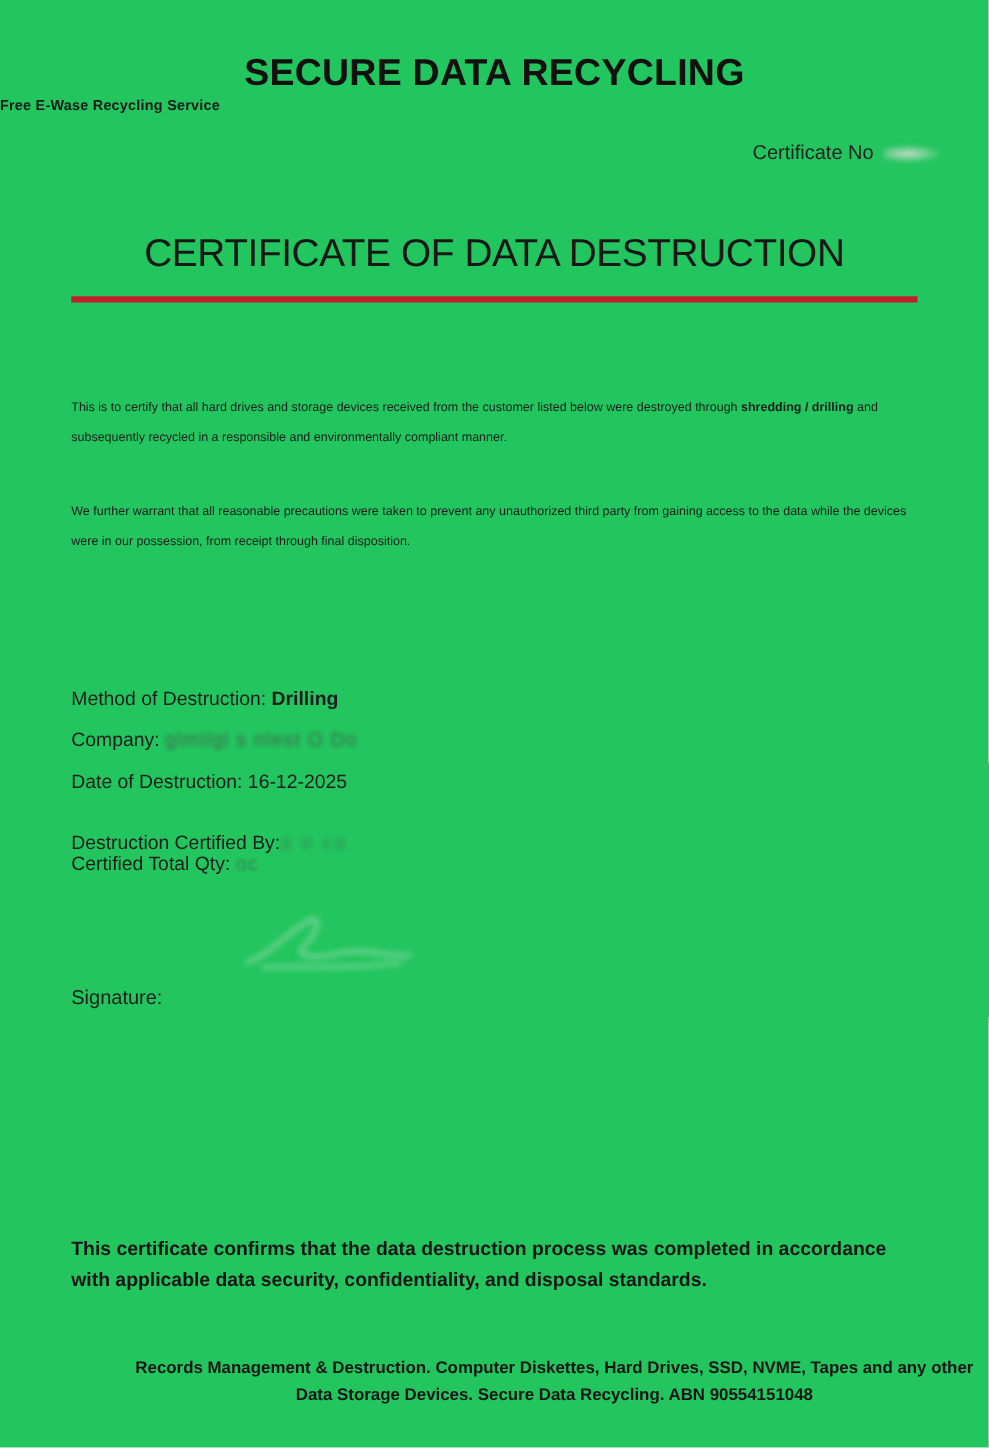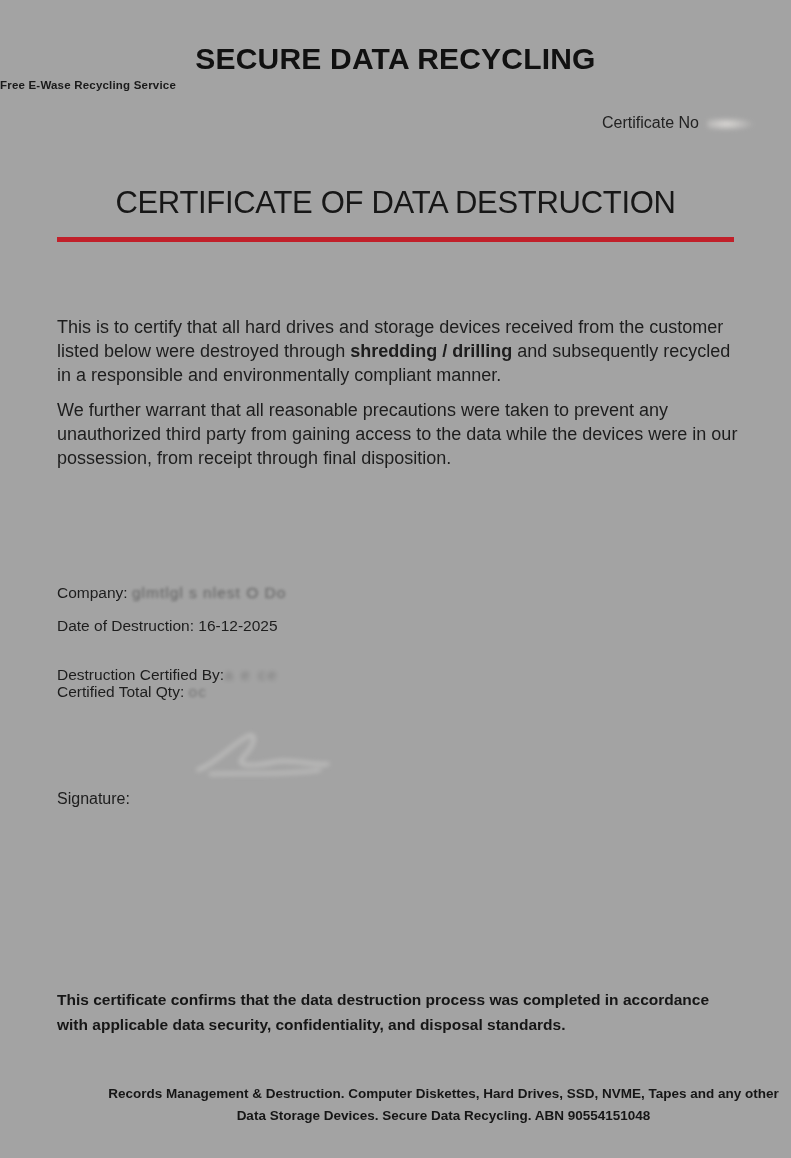--- a/index.html
+++ b/index.html
@@ -6,21 +6,21 @@
   html, body { background: #ffffff; }
   body {
     font-family: "Liberation Sans", "DejaVu Sans", sans-serif;
     color: #1c1c1c;
     -webkit-font-smoothing: antialiased;
   }
   .page {
     position: relative;
     width: 791px;
     height: 1158px;
-    background: #a3a3a3;
+    background: #22c55e;
     overflow: hidden;
   }
 
   
   .brand-title {
     position: absolute;
     top: 42px; left: 0; right: 0;
     text-align: center;
     font-size: 30px;
     font-weight: bold;
@@ -67,21 +67,21 @@
     top: 237px; left: 57px;
     width: 677px; height: 4.5px;
     border: none;
   }
 
   
   .paragraph {
     position: absolute;
     left: 57px;
     width: 682px;
-    font-size: 18px;
+    font-size: 10px;
     line-height: 24px;
     color: #1d1d1d;
   }
   .p1 { top: 315px; }
   .p2 { top: 398px; }
   .paragraph b { font-weight: bold; }
 
   
   .detail-line {
     position: absolute;
@@ -164,20 +164,23 @@
     <span>Certificate No</span><span class="cert-no-smudge"></span>
   </div>
 
   <div class="doc-title">CERTIFICATE OF DATA DESTRUCTION</div>
   <hr class="red-rule" style="background: rgb(193, 32, 42);">
 
   <p class="paragraph p1"><span>This is to certify that all hard drives and storage devices received from the customer listed below were destroyed through </span><b>shredding / drilling</b><span> and subsequently recycled in a responsible and environmentally compliant manner.</span></p>
 
   <p class="paragraph p2">We further warrant that all reasonable precautions were taken to prevent any unauthorized third party from gaining access to the data while the devices were in our possession, from receipt through final disposition.</p>
 
+  <div class="detail-line d-method">
+    <span>Method of Destruction: </span><b>Drilling</b>
+  </div>
 
   <div class="detail-line d-company">
     <span>Company: </span><span class="redact">glmtlgl s nlest O Do</span>
   </div>
 
   <div class="detail-line d-date">
     <span>Date of Destruction: </span><span>16-12-2025</span>
   </div>
 
   <div class="detail-line d-certby">

